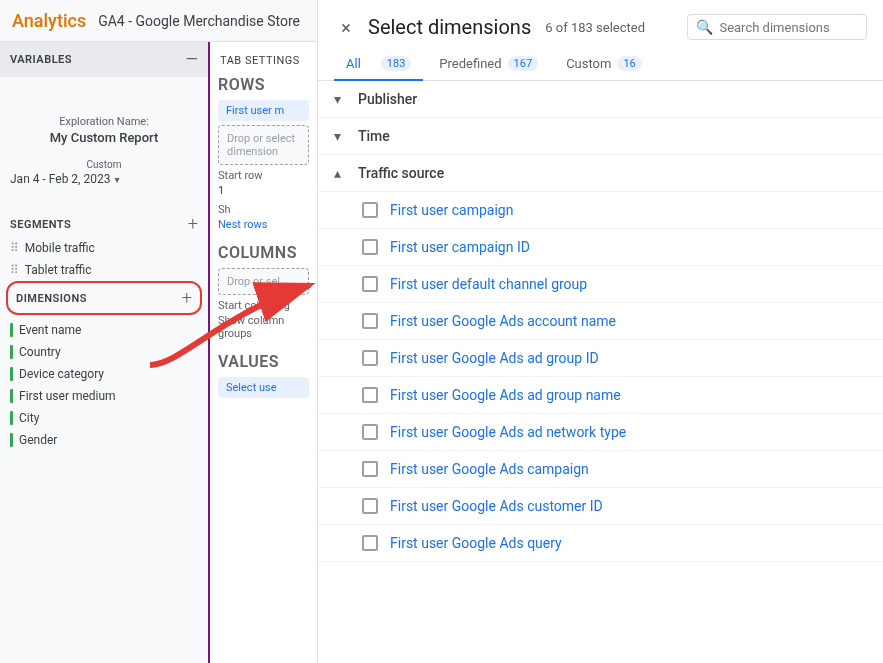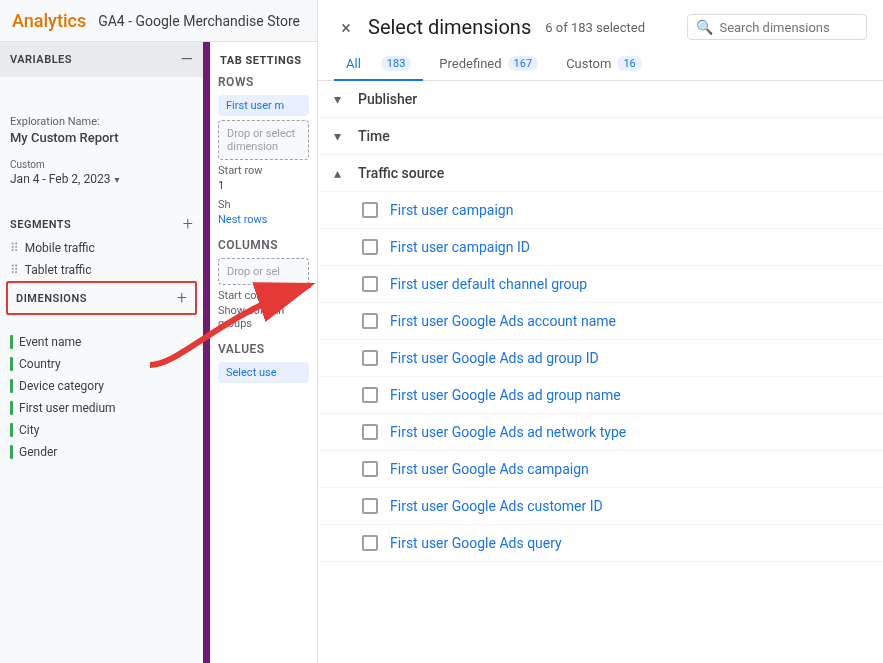--- a/index.html
+++ b/index.html
@@ -45,23 +45,24 @@
     .left-content {
       display: flex;
       flex: 1;
       overflow: hidden;
     }
 
     .variables-panel {
       width: 210px;
       min-width: 210px;
       background: #f8f9fa;
-      border-right: 7px solid #701a75;
+      border-right: 2px solid #701a75;
       overflow-y: auto;
       padding-bottom: 28px;
+      text-align: center;
     }
 
     .variables-header {
       display: flex;
       align-items: center;
       justify-content: space-between;
       padding: 8px 10px;
       background: #e8eaed;
     }
 
@@ -140,22 +141,22 @@
     .plus-btn {
       cursor: pointer;
       color: #5f6368;
       font-size: 18px;
       font-weight: 300;
       line-height: 1;
     }
 
     .dimensions-header-box {
       border: 2px solid #e53935;
-      margin: 0 6px 16px;
-      border-radius: 2px;
+      margin: 0 6px 4px;
+      border-radius: 12px;
     }
 
     .dimensions-header-inner {
       display: flex;
       align-items: center;
       justify-content: space-between;
       padding: 6px 8px;
     }
 
     .segment-item, .dimension-item {
@@ -186,33 +187,33 @@
 
     .tab-settings-panel {
       flex: 1;
       background: #fff;
       overflow-y: auto;
       padding: 8px;
     }
 
     .tab-settings-header {
       font-size: 11px;
-      font-weight: 700;
+      font-weight: 400;
       color: #3c4043;
       text-transform: uppercase;
       letter-spacing: 0.5px;
       padding: 4px 2px 8px;
     }
 
     .rows-section, .columns-section, .values-section {
       margin-bottom: 12px;
     }
 
     .subsection-title {
-      font-size: 12px;
+      font-size: 16px;
       font-weight: 600;
       color: #5f6368;
       text-transform: uppercase;
       letter-spacing: 0.5px;
       margin-bottom: 6px;
     }
 
     .drop-zone {
       background: #f8f9fa;
       border: 1px dashed #9aa0a6;

